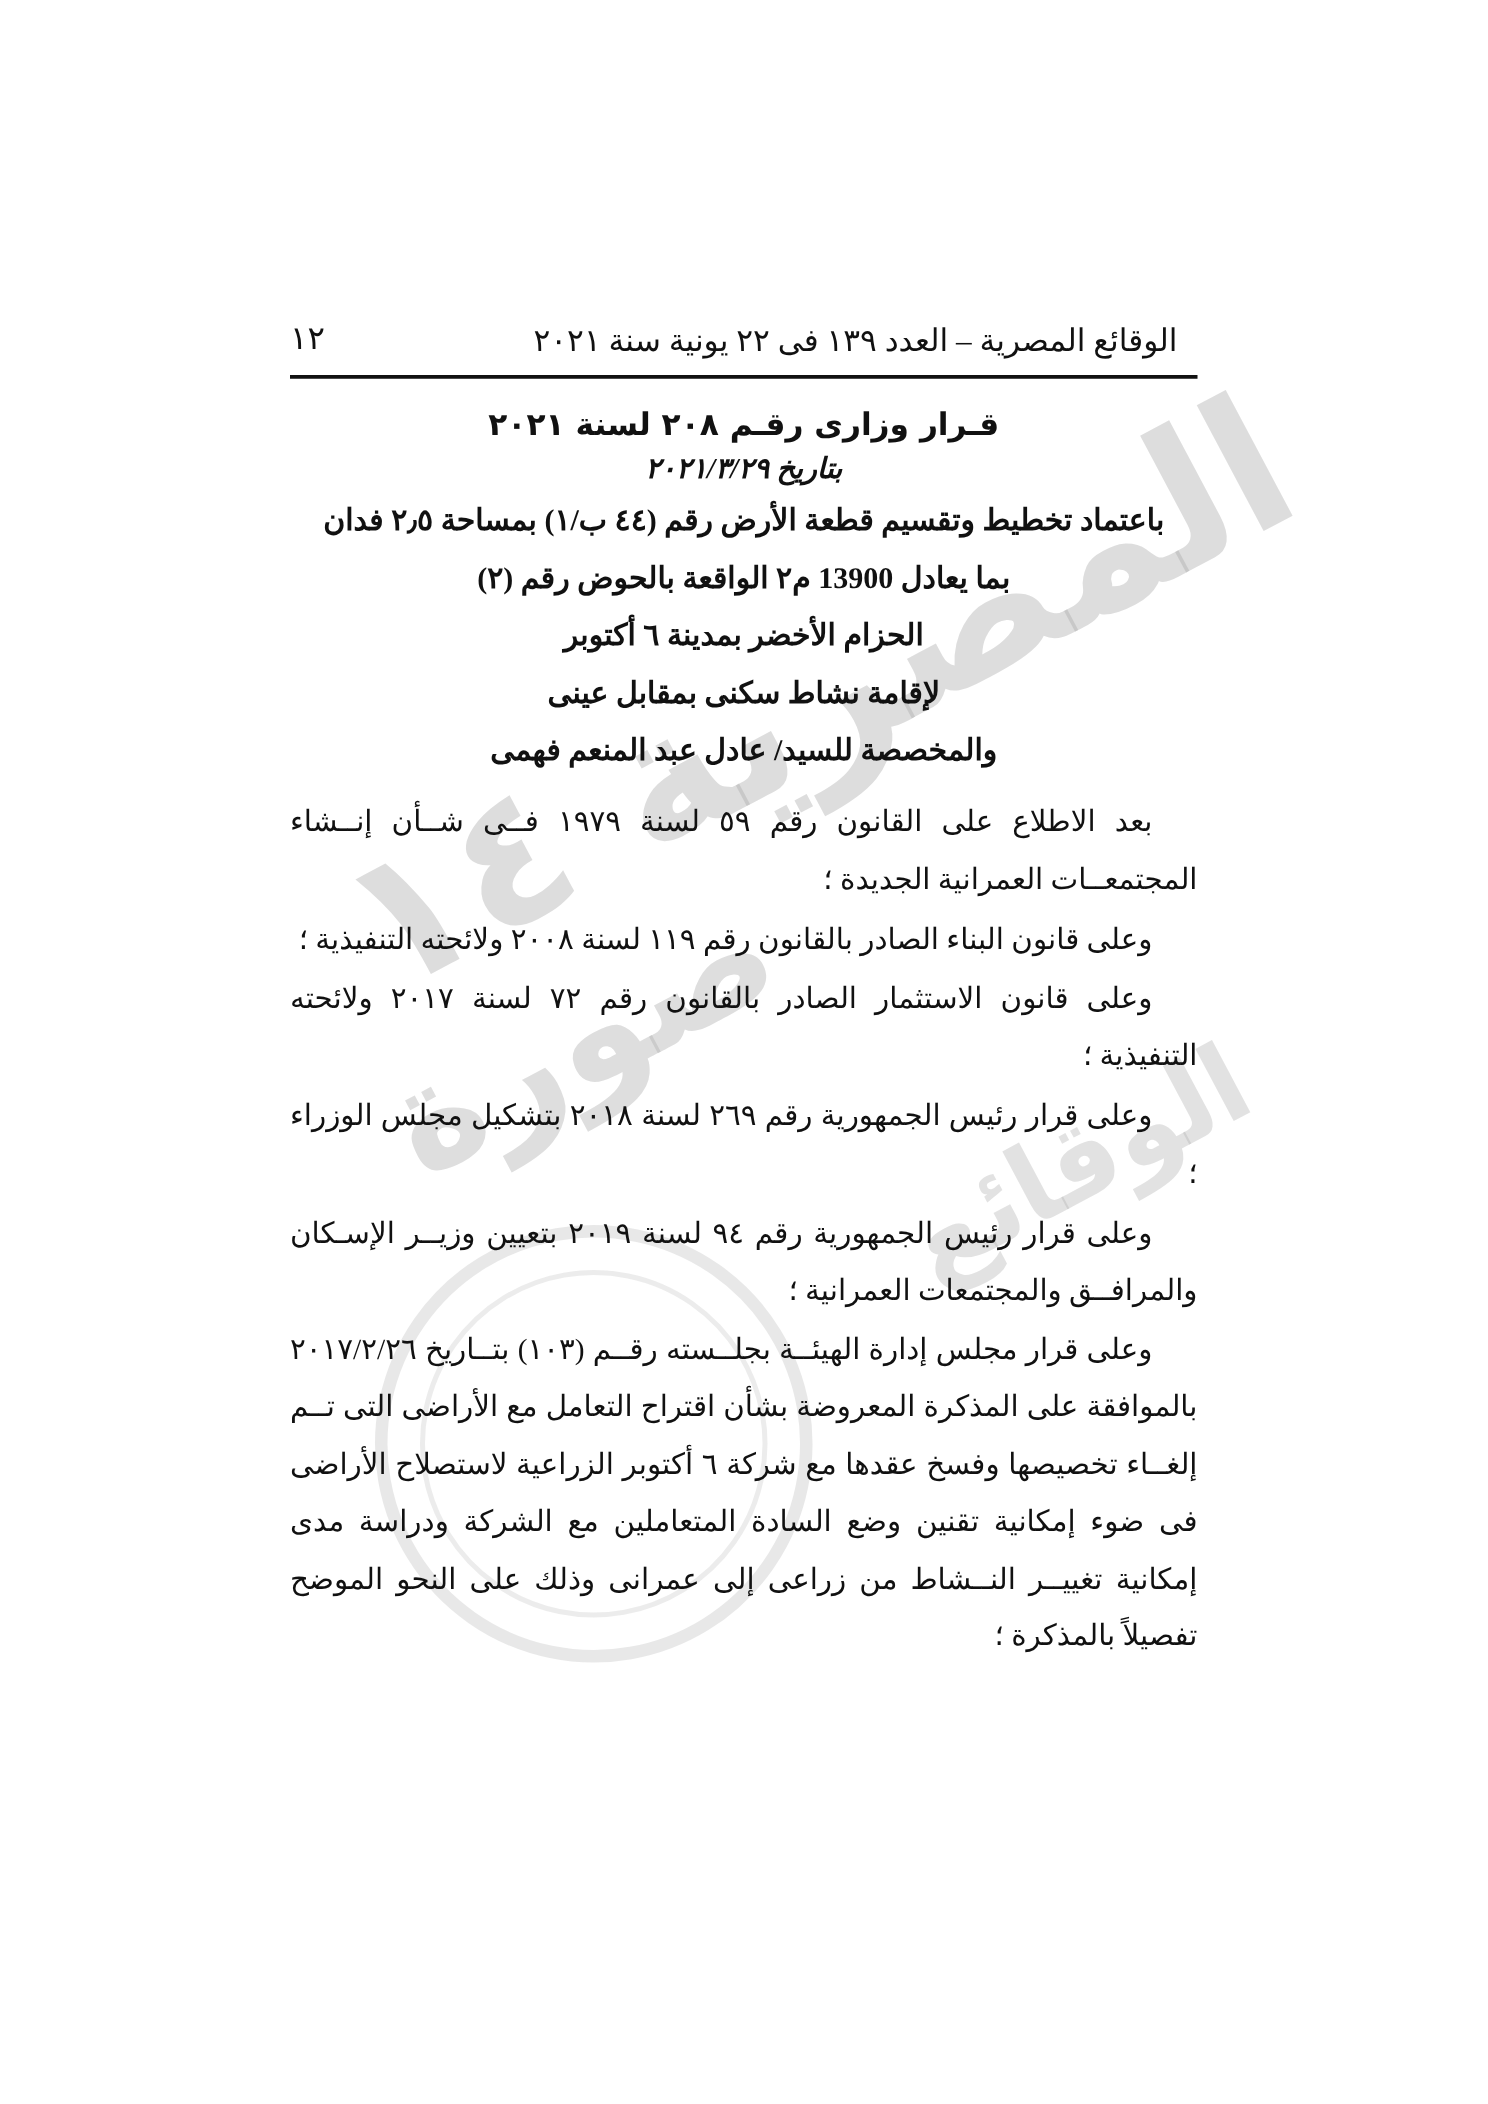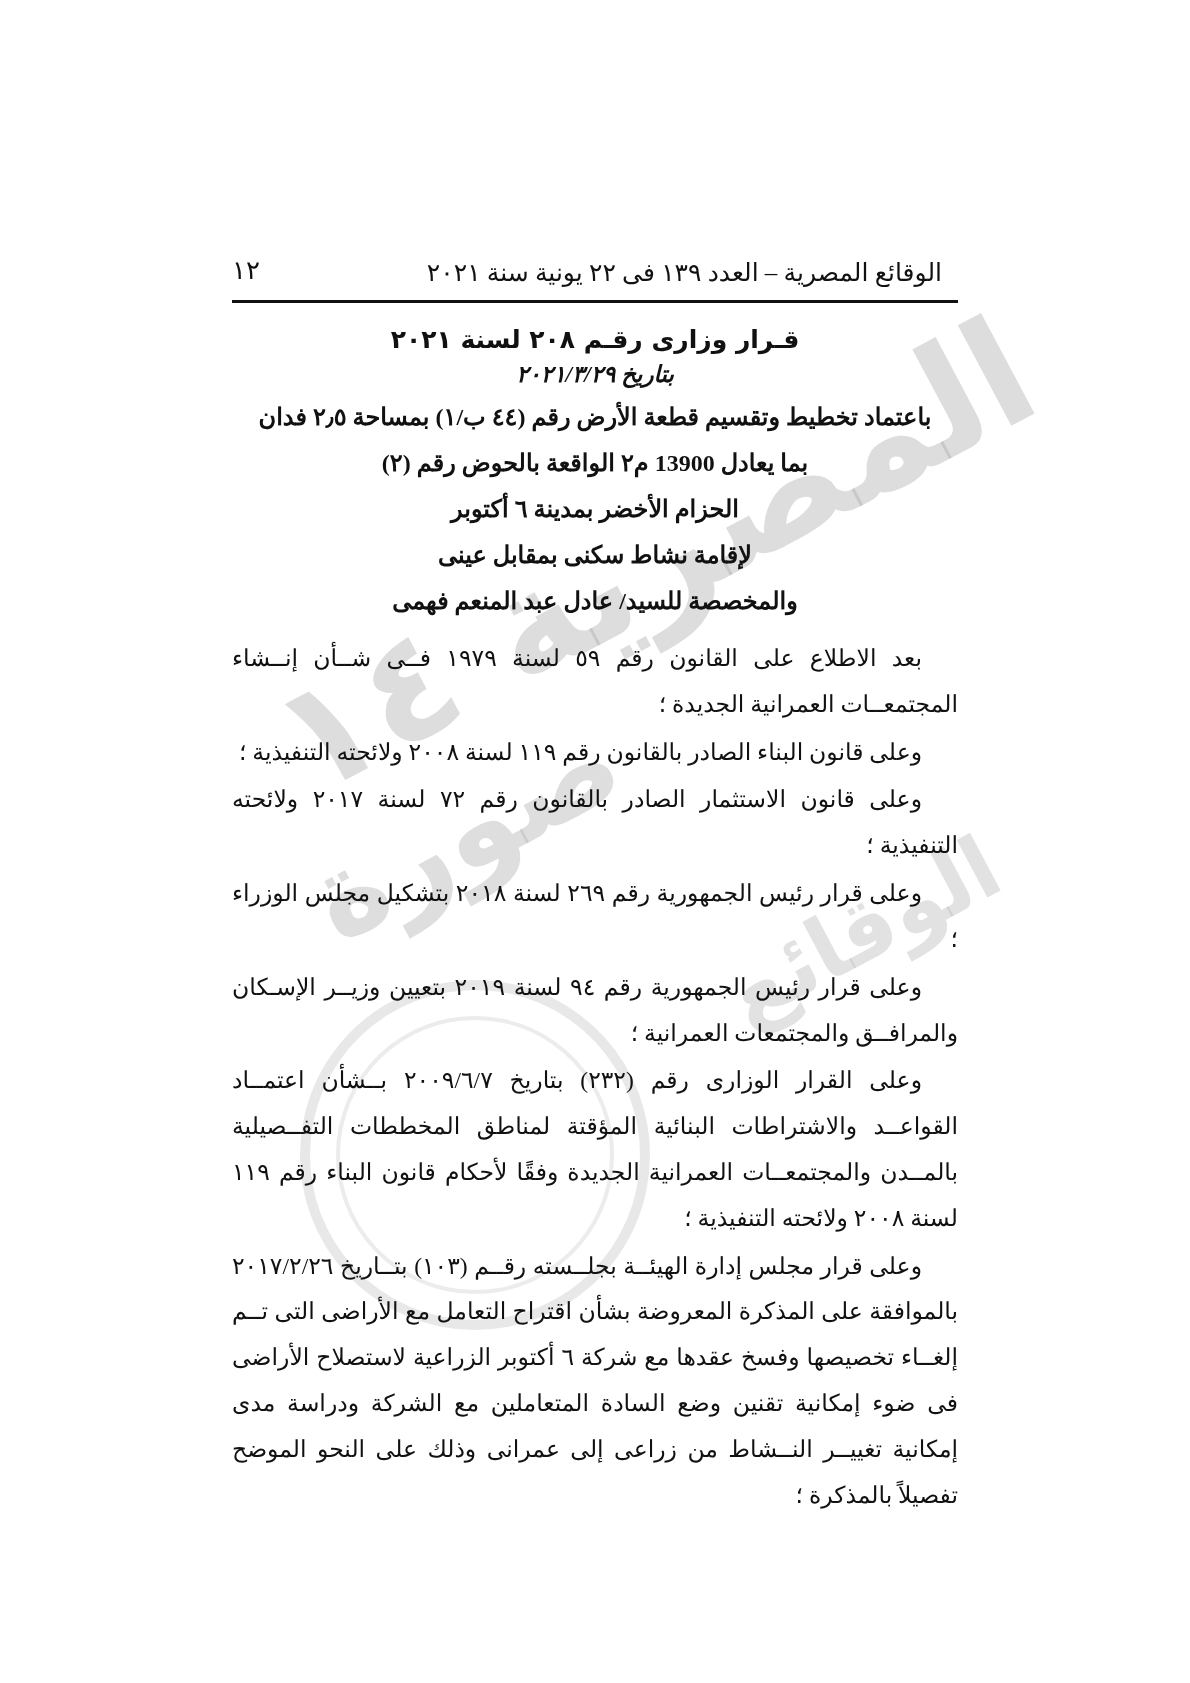--- a/index.html
+++ b/index.html
@@ -197,18 +197,17 @@
     <p class="title-desc">لإقامة نشاط سكنى بمقابل عينى</p>
     <p class="title-desc">والمخصصة للسيد/ عادل عبد المنعم فهمى</p>
 
 
     <div class="body">
       <p>بعد الاطلاع على القانون رقم ٥٩ لسنة ١٩٧٩ فــى شــأن إنــشاء المجتمعــات العمرانية الجديدة ؛</p>
       <p>وعلى قانون البناء الصادر بالقانون رقم ١١٩ لسنة ٢٠٠٨ ولائحته التنفيذية ؛</p>
       <p>وعلى قانون الاستثمار الصادر بالقانون رقم ٧٢ لسنة ٢٠١٧ ولائحته التنفيذية ؛</p>
       <p>وعلى قرار رئيس الجمهورية رقم ٢٦٩ لسنة ٢٠١٨ بتشكيل مجلس الوزراء ؛</p>
       <p>وعلى قرار رئيس الجمهورية رقم ٩٤ لسنة ٢٠١٩ بتعيين وزيــر الإسـكان والمرافــق والمجتمعات العمرانية ؛</p>
-      <p>وعلى القرار الوزارى رقم (٢٣٢) بتاريخ ٢٠٠٩/٦/٧ بــشأن اعتمــاد القواعــد والاشتراطات البنائية المؤقتة لمناطق المخططات التفــصيلية بالمــدن والمجتمعــات العمرانية الجديدة وفقًا لأحكام قانون البناء رقم ١١٩ لسنة ٢٠٠٨ ولائحته التنفيذية ؛</p>
       <p>وعلى قرار مجلس إدارة الهيئــة بجلــسته رقــم (١٠٣) بتــاريخ ٢٠١٧/٢/٢٦ بالموافقة على المذكرة المعروضة بشأن اقتراح التعامل مع الأراضى التى تــم إلغــاء تخصيصها وفسخ عقدها مع شركة ٦ أكتوبر الزراعية لاستصلاح الأراضى فى ضوء إمكانية تقنين وضع السادة المتعاملين مع الشركة ودراسة مدى إمكانية تغييــر النــشاط من زراعى إلى عمرانى وذلك على النحو الموضح تفصيلاً بالمذكرة ؛</p>
     </div>
 
   </div>
 </div>
 
 </body></html>

